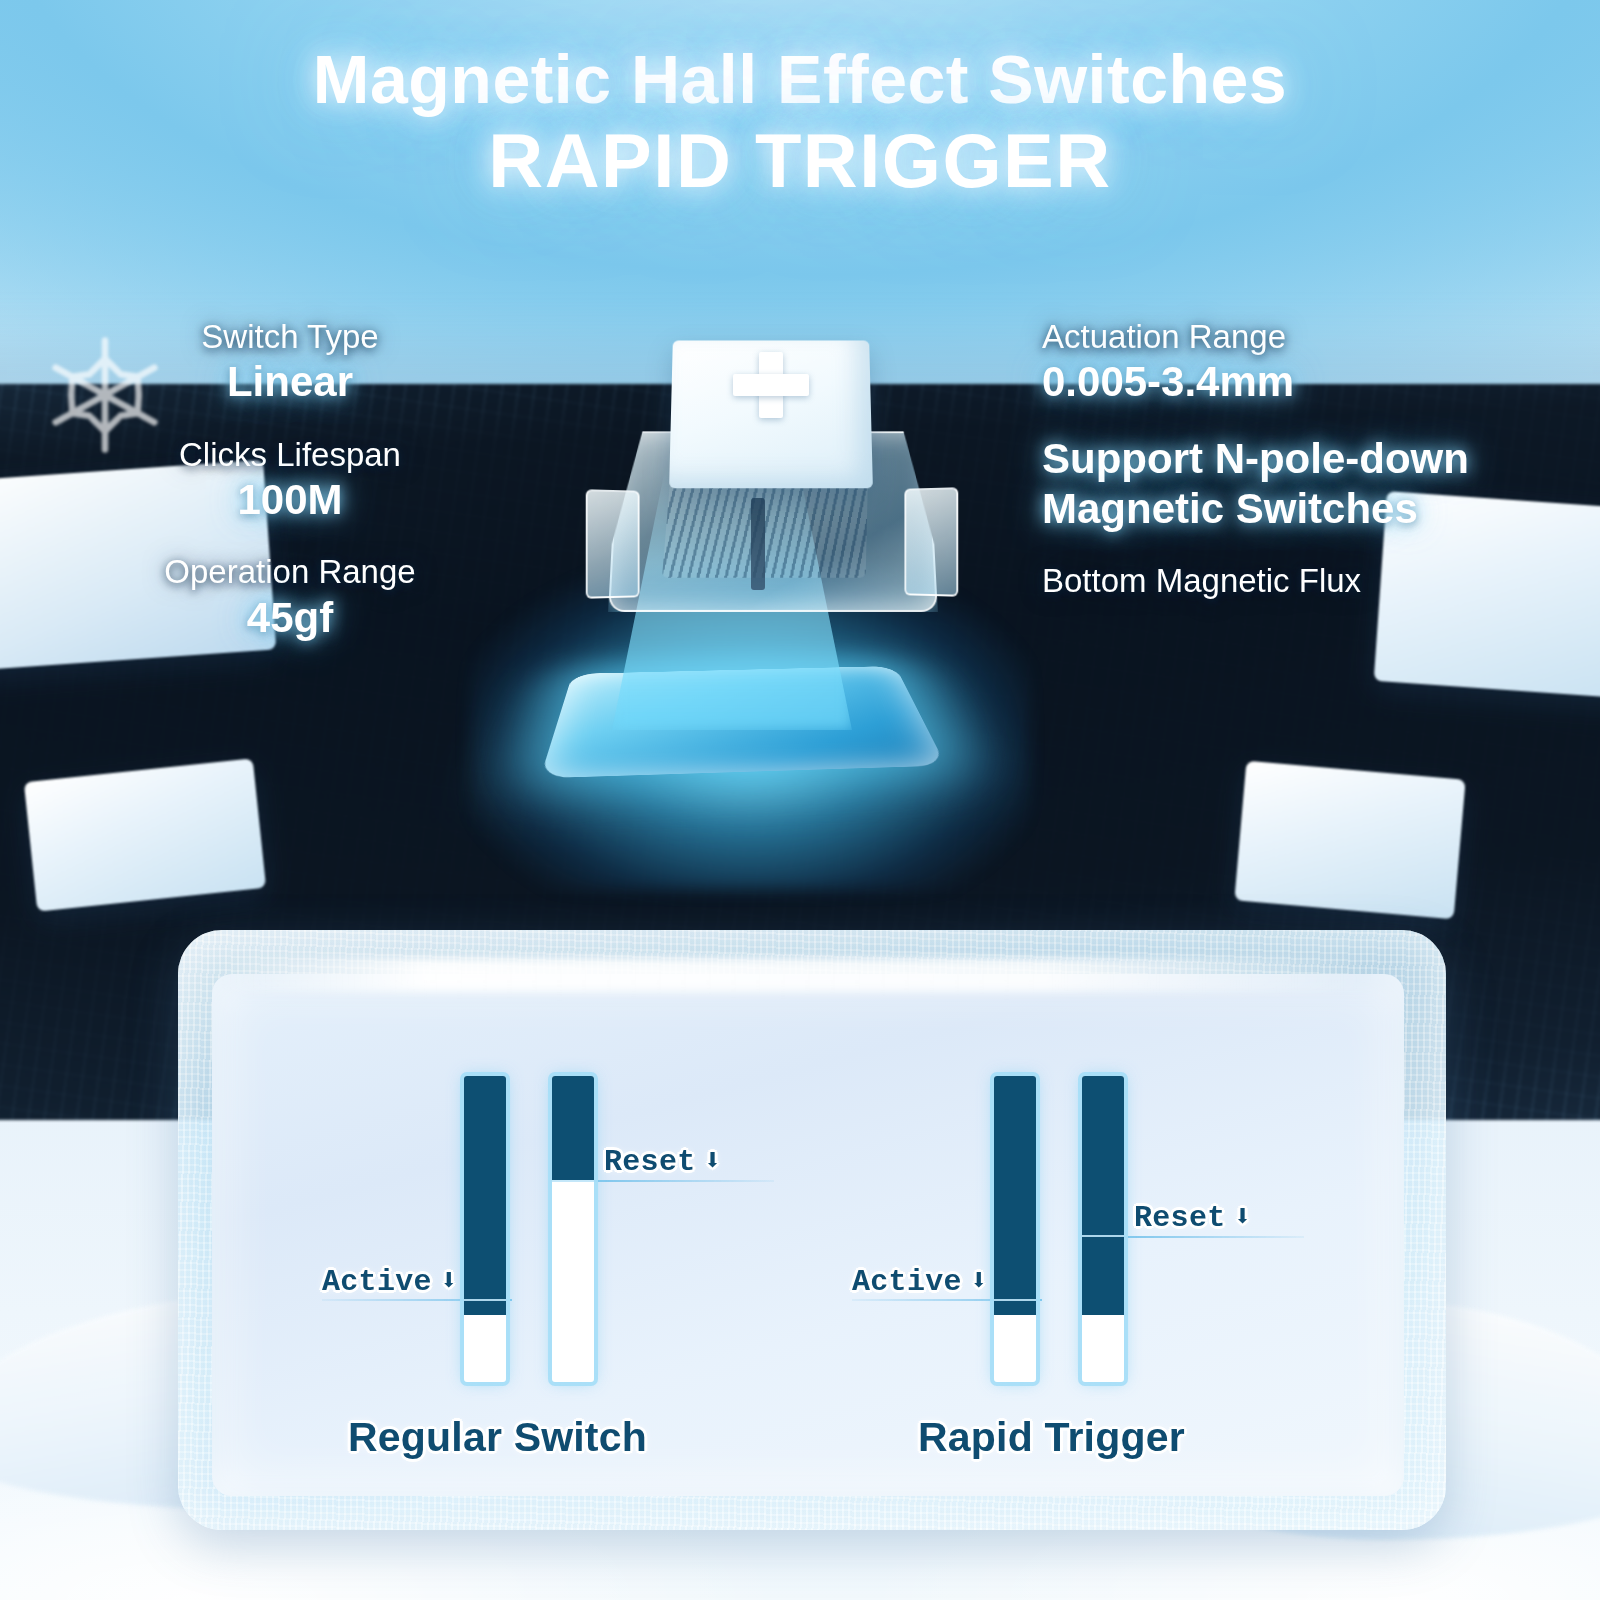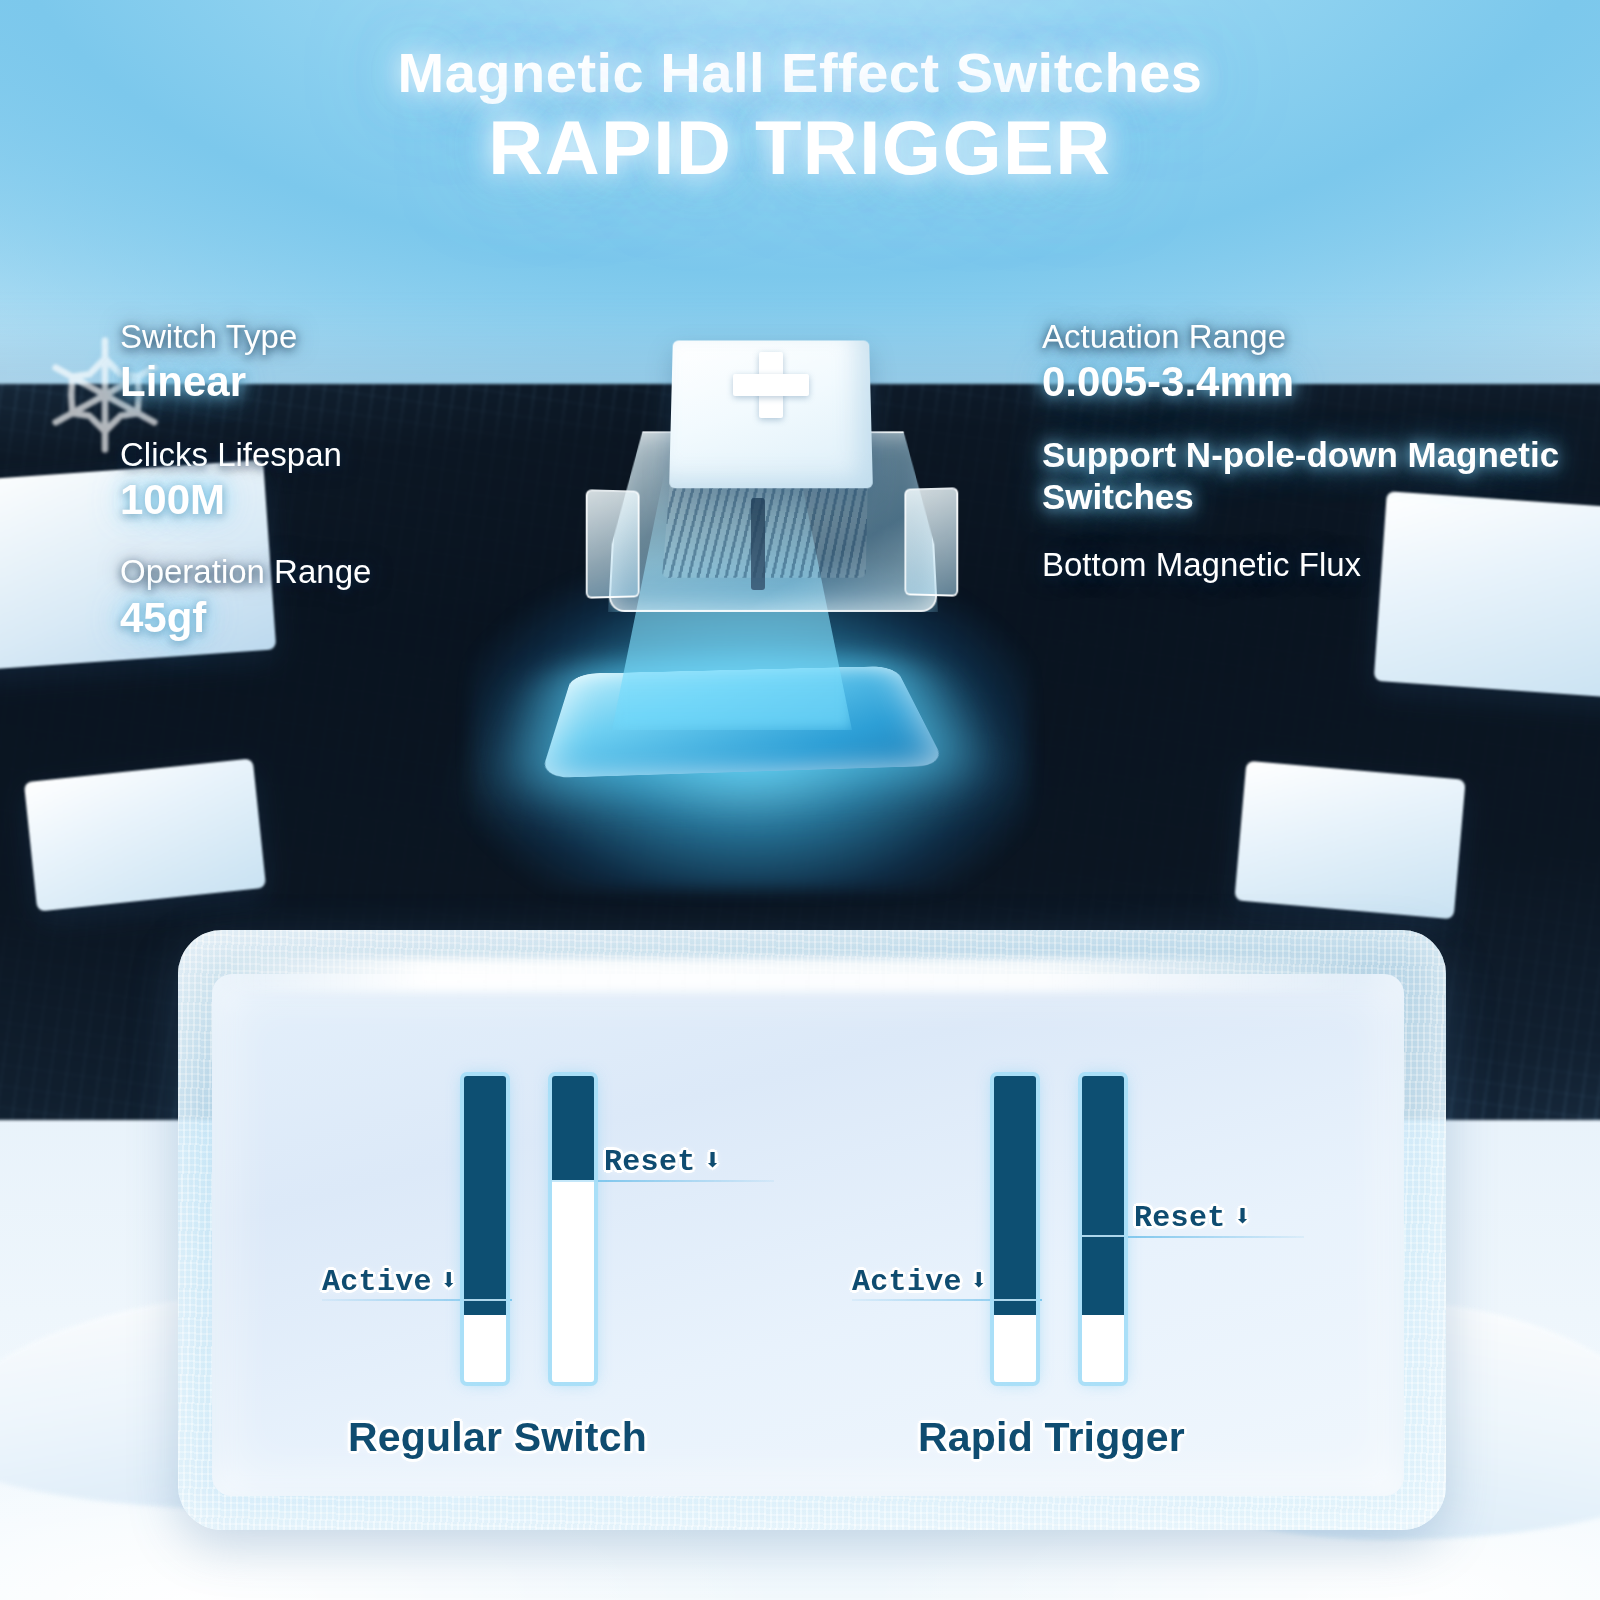--- a/index.html
+++ b/index.html
@@ -80,37 +80,37 @@
     transform:perspective(600px) rotateY(16deg);}
   .sw-wing-r{position:absolute;right:6px;top:158px;width:52px;height:104px;
     background:linear-gradient(160deg, rgba(245,253,255,.85), rgba(170,218,242,.55));
     border:2px solid rgba(255,255,255,.8);border-radius:6px;
     transform:perspective(600px) rotateY(-16deg);}
   .sw-pin{position:absolute;left:176px;top:168px;width:14px;height:92px;
     background:linear-gradient(180deg,#1e3a52,#33506c);border-radius:3px;opacity:.8;}
 
   
   .title-wrap{position:absolute;left:0;top:44px;width:1600px;text-align:center;z-index:6;}
-  .title-1{font-size:56px;font-weight:bold;color:#ffffff;line-height:1.04;
+  .title-1{font-size:68px;font-weight:bold;color:#ffffff;line-height:1.04;
     letter-spacing:.5px;
     text-shadow:0 0 26px rgba(255,255,255,.95),0 0 52px rgba(170,225,255,.85),0 0 90px rgba(120,200,245,.6);}
   .title-2{font-size:76px;font-weight:bold;color:#ffffff;line-height:1.1;
     letter-spacing:1.5px;margin-top:4px;
     text-shadow:0 0 26px rgba(255,255,255,.95),0 0 52px rgba(170,225,255,.8),0 0 90px rgba(120,200,245,.55);}
 
   
   .spec-col{position:absolute;z-index:7;}
-  .spec-left{left:120px;top:316px;width:340px;text-align:left;}
+  .spec-left{left:120px;top:316px;width:340px;text-align:center;}
   .spec-right{left:1042px;top:316px;width:520px;text-align:left;}
   .spec-item{margin-bottom:26px;}
   .spec-label{font-size:33px;font-weight:normal;color:#ffffff;line-height:1.25;
     text-shadow:0 2px 9px rgba(10,35,60,.85),0 0 22px rgba(25,60,95,.55);}
   .spec-value{font-size:42px;font-weight:bold;color:#ffffff;line-height:1.2;
     text-shadow:0 0 16px rgba(150,225,255,.95),0 0 34px rgba(90,190,240,.75),0 2px 8px rgba(10,40,70,.55);}
-  .spec-value.big{font-size:35px;}
+  .spec-value.big{font-size:42px;}
 
   
   .ice-panel{position:absolute;left:178px;top:930px;width:1268px;height:600px;z-index:5;}
   .ice-rim{position:absolute;inset:0;border-radius:44px;
     background:linear-gradient(170deg, rgba(236,248,254,.95) 0%, rgba(198,229,246,.92) 22%, rgba(215,238,250,.9) 55%, rgba(235,248,254,.95) 100%);
     box-shadow:0 16px 50px rgba(70,120,165,.28), inset 0 0 50px rgba(255,255,255,.8);}
   .ice-rim:before{content:"";position:absolute;inset:0;border-radius:44px;
     background:repeating-linear-gradient(92deg, rgba(255,255,255,.55) 0 2px, rgba(160,205,235,.14) 2px 6px);
     opacity:.55;}
   .ice-rim:after{content:"";position:absolute;inset:0;border-radius:44px;

